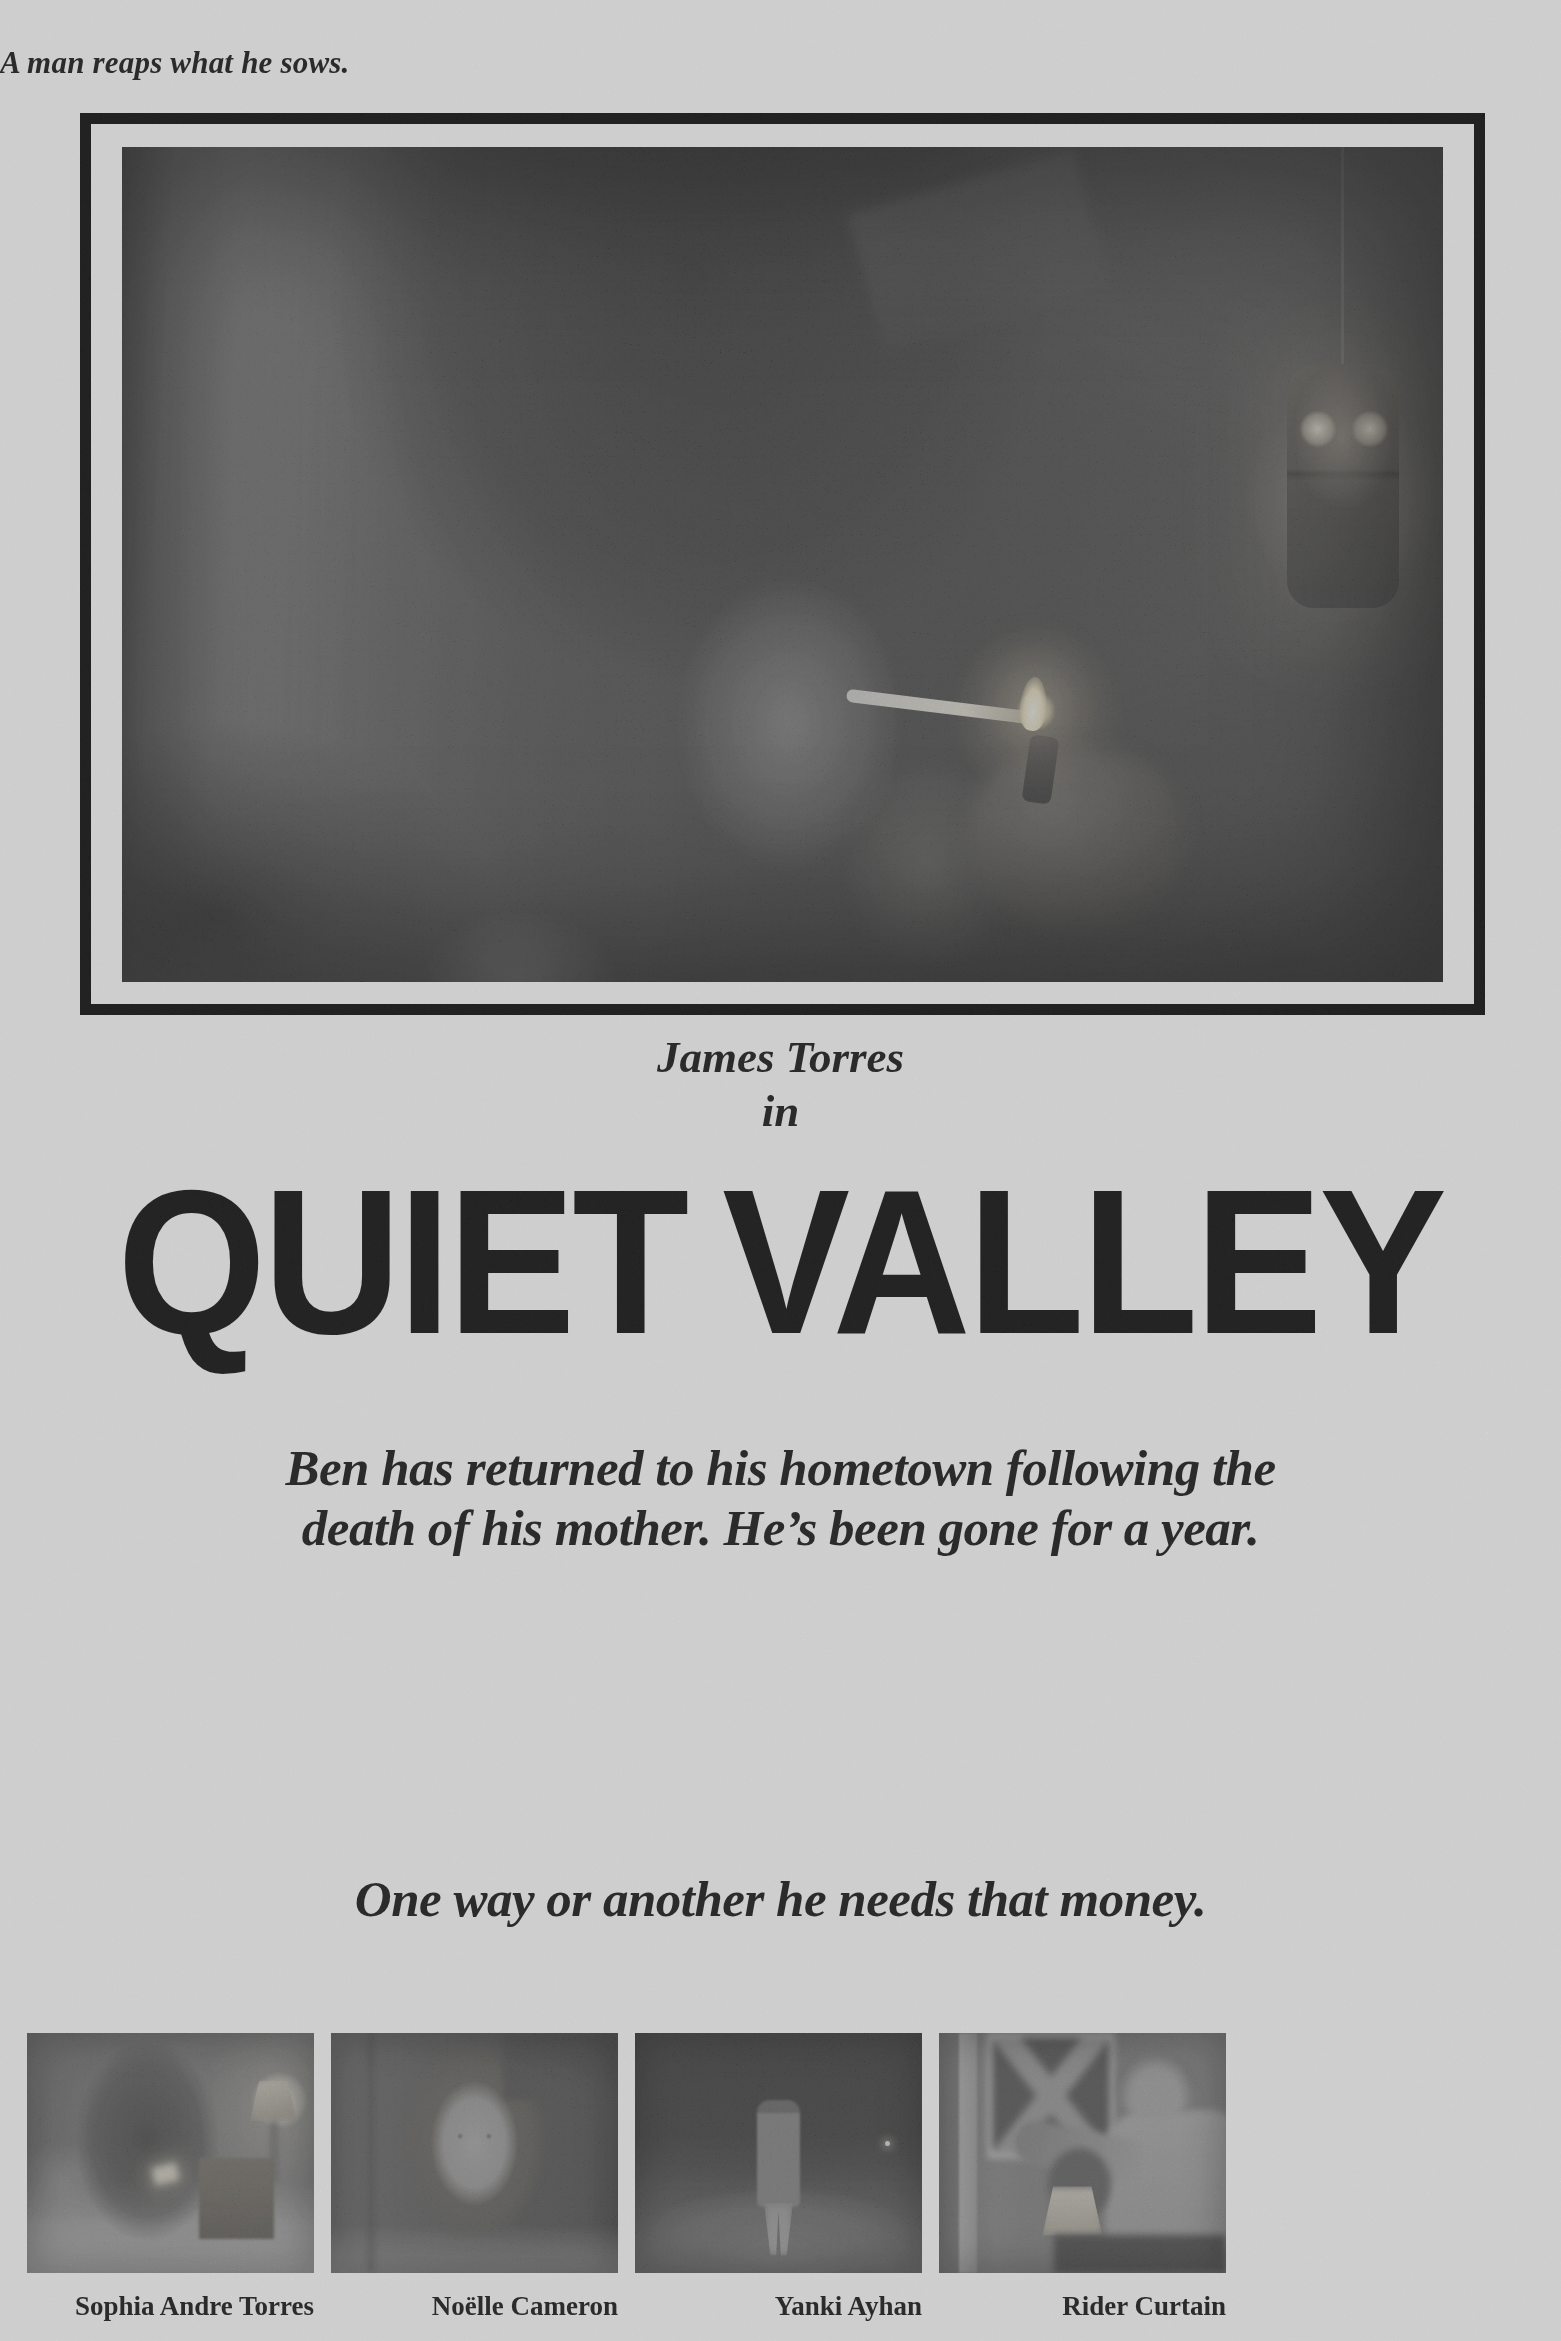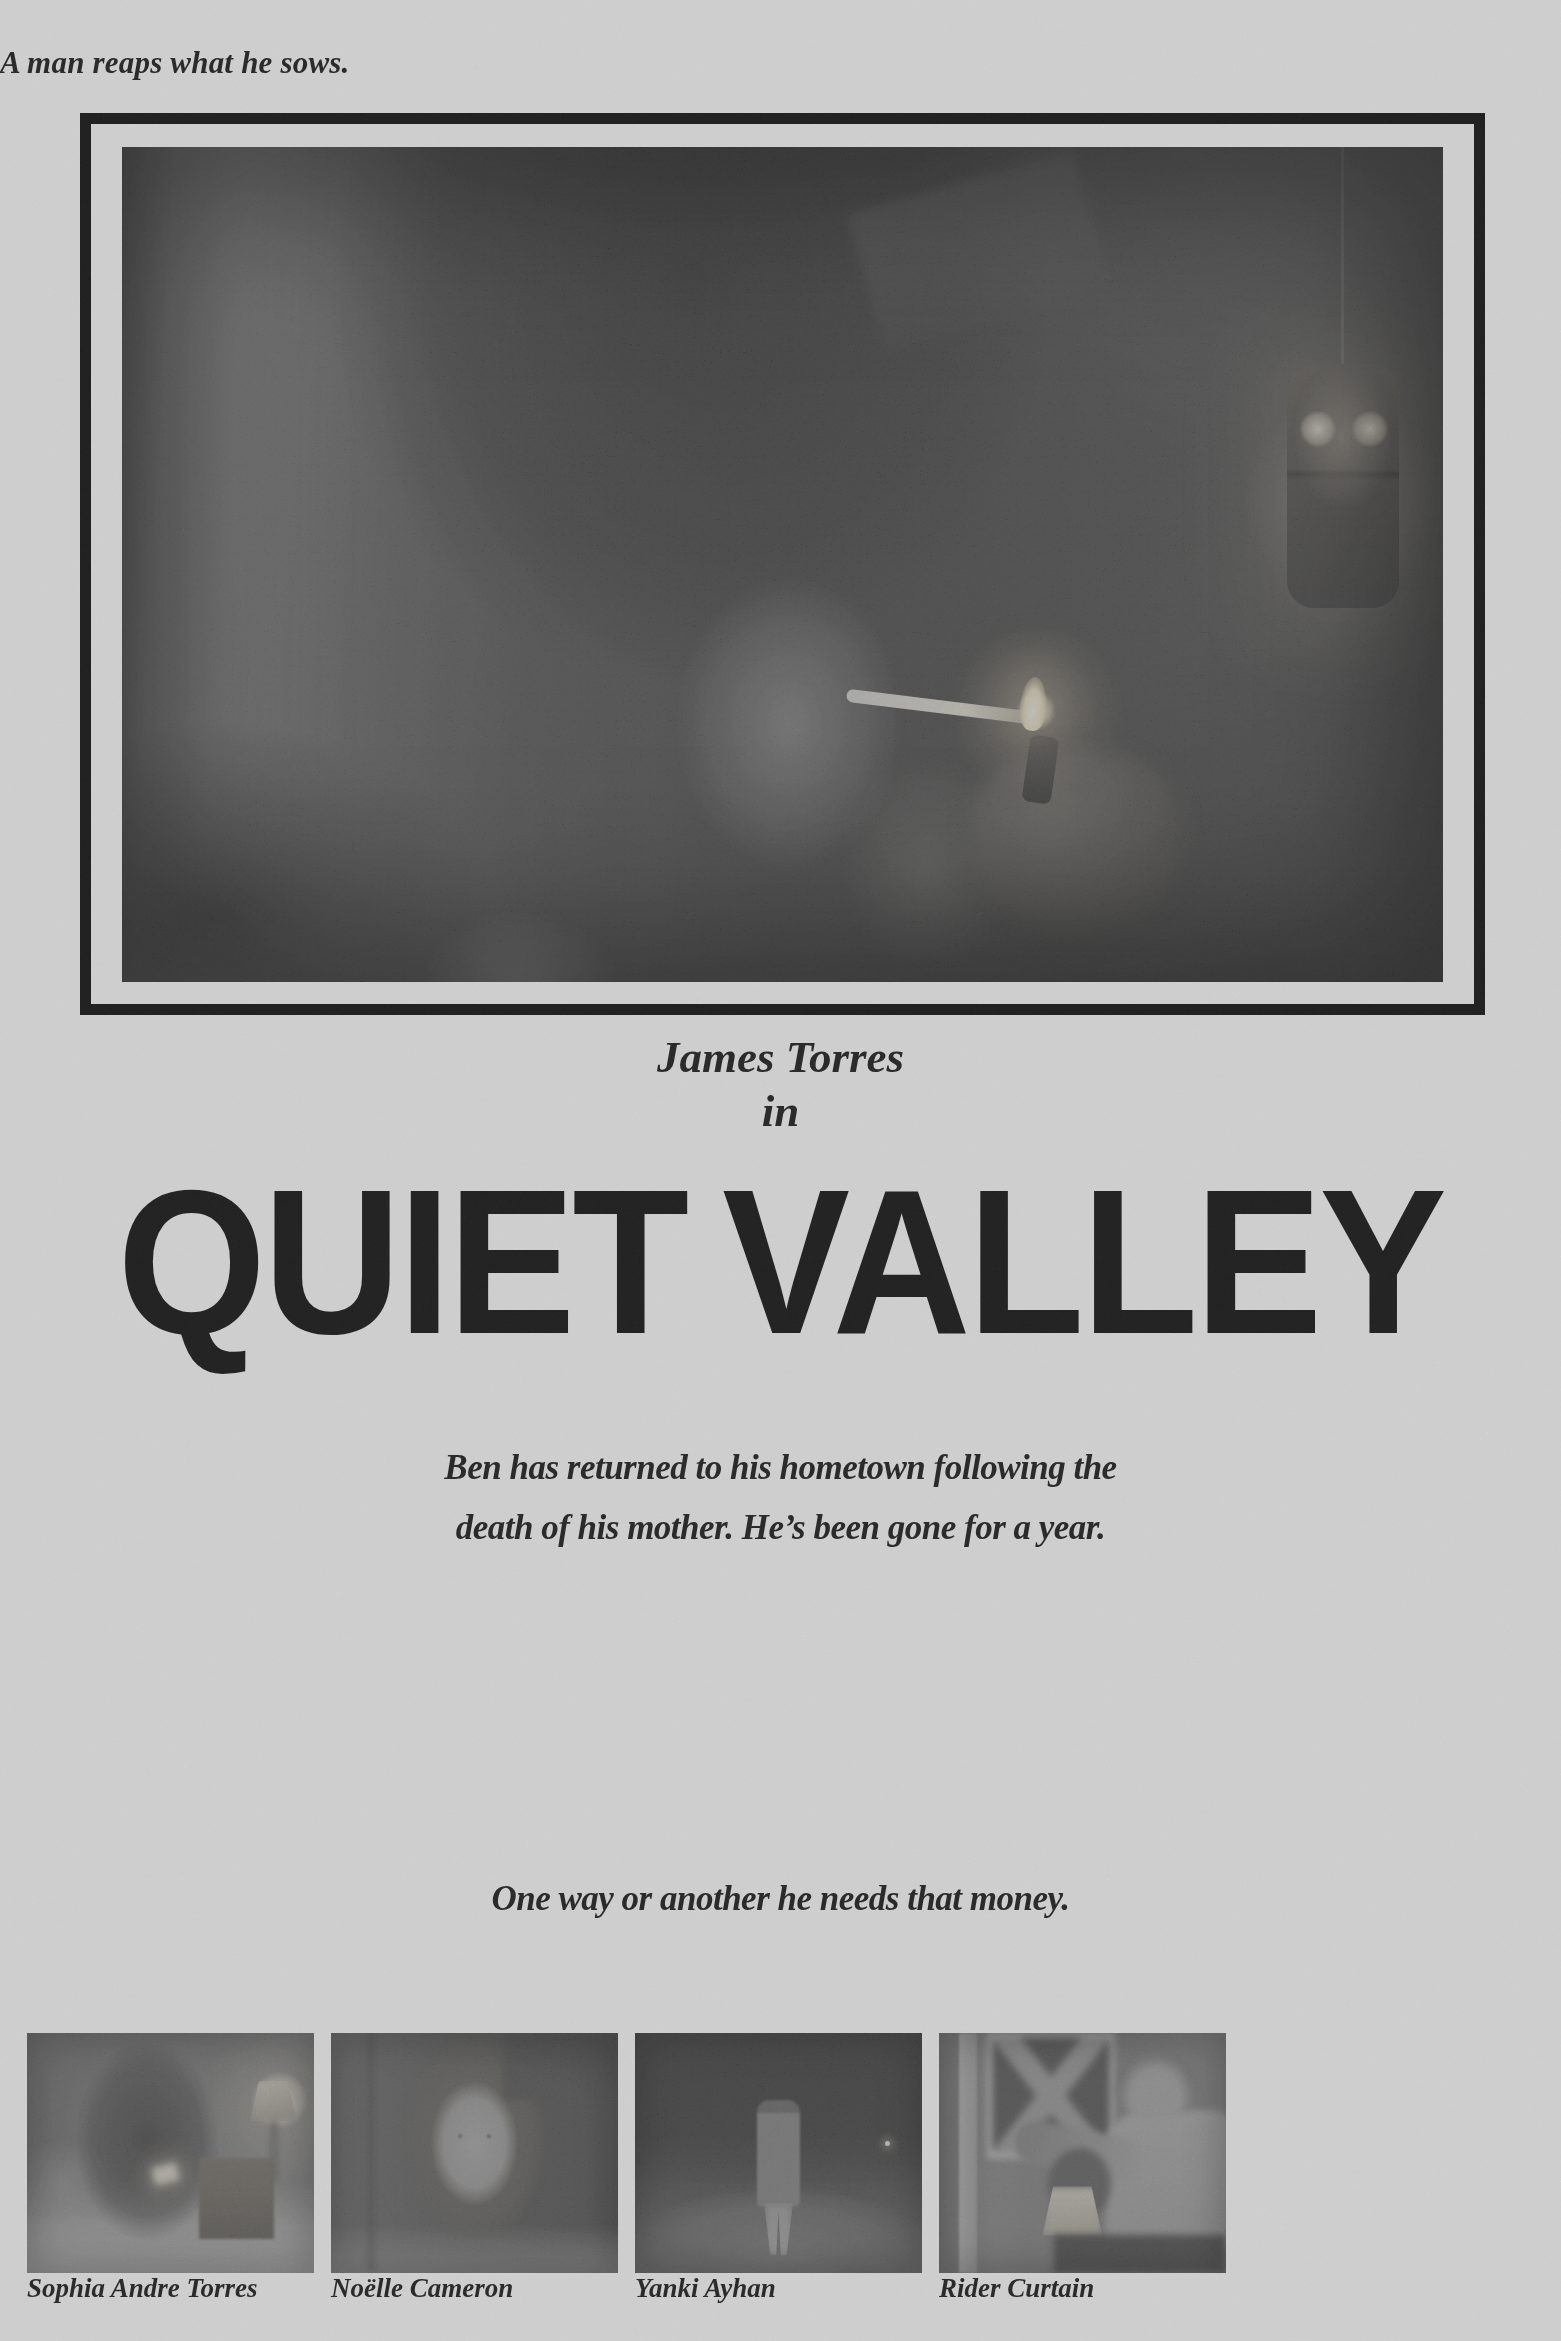--- a/index.html
+++ b/index.html
@@ -53,29 +53,29 @@
   .hp-hand{position:absolute;left:64%;top:72%;width:217px;height:181px;border-radius:45%;filter:blur(9px);
     background:radial-gradient(ellipse at 38% 32%, rgba(125,120,110,.55), rgba(40,38,35,.8) 70%, transparent)}
 
   
   .starring{position:absolute;top:1030px;left:0;width:100%;text-align:center;
     font-weight:bold;font-style:italic;font-size:45px;line-height:54px}
   .title{position:absolute;top:1159px;left:0;width:100%;margin:0;text-align:center;
     font-family:"Liberation Sans",sans-serif;font-weight:bold;font-size:206px;line-height:206px;
     letter-spacing:-3.6px;word-spacing:-14.5px;color:#0b0b0b;transform:scaleX(.93);white-space:nowrap}
   .syn{position:absolute;left:0;width:100%;margin:0;text-align:center;font-weight:bold;font-style:italic;
-    font-size:35px;line-height:60px;white-space:pre-line;letter-spacing:-0.5px}
+    font-size:51px;line-height:60px;white-space:pre-line;letter-spacing:-0.5px}
   #syn1{top:1438px}#syn2{top:1653px}#syn3{top:1869px}
 
   
   .cast{position:absolute;left:27px;top:2033px;width:1507px;display:flex;gap:17px}
   .cast-member{margin:0;width:287px}
   .cast-photo{position:relative;width:287px;height:240px;overflow:hidden}
   .cast-photo::after{content:"";position:absolute;inset:0;box-shadow:inset 0 0 36px 7.2px rgba(0,0,0,.28)}
-  .cast-name{text-align:left;font-weight:bold;font-style:italic;font-size:27px;line-height:31px}
+  .cast-name{margin-top:18px;text-align:right;font-weight:bold;font-size:27px;line-height:31px}
   .blob{position:absolute;filter:blur(3.6px)}
 
   .cp1{background:
     radial-gradient(circle 36px at 88% 28%, rgba(240,236,222,.95), rgba(205,200,185,.55) 60%, transparent 80%),
     radial-gradient(circle 108px at 87% 32%, rgba(175,170,155,.45), transparent 75%),
     radial-gradient(ellipse 90px 126px at 42% 45%, rgba(18,18,18,.85), rgba(25,25,25,.5) 60%, transparent 80%),
     radial-gradient(ellipse 72px 54px at 12% 62%, rgba(160,160,160,.5), transparent 75%),
     linear-gradient(180deg, transparent 62%, rgba(165,165,165,.75) 80%, rgba(182,182,182,.8) 100%),
     linear-gradient(115deg,#4e4e4e 0%,#555 25%,#5e5e5e 50%,#6a6a6a 75%,#707070 100%)}
   .cp1 .lamp-shade{right:6%;top:20%;width:47px;height:40px;clip-path:polygon(20% 0,80% 0,100% 100%,0 100%);

